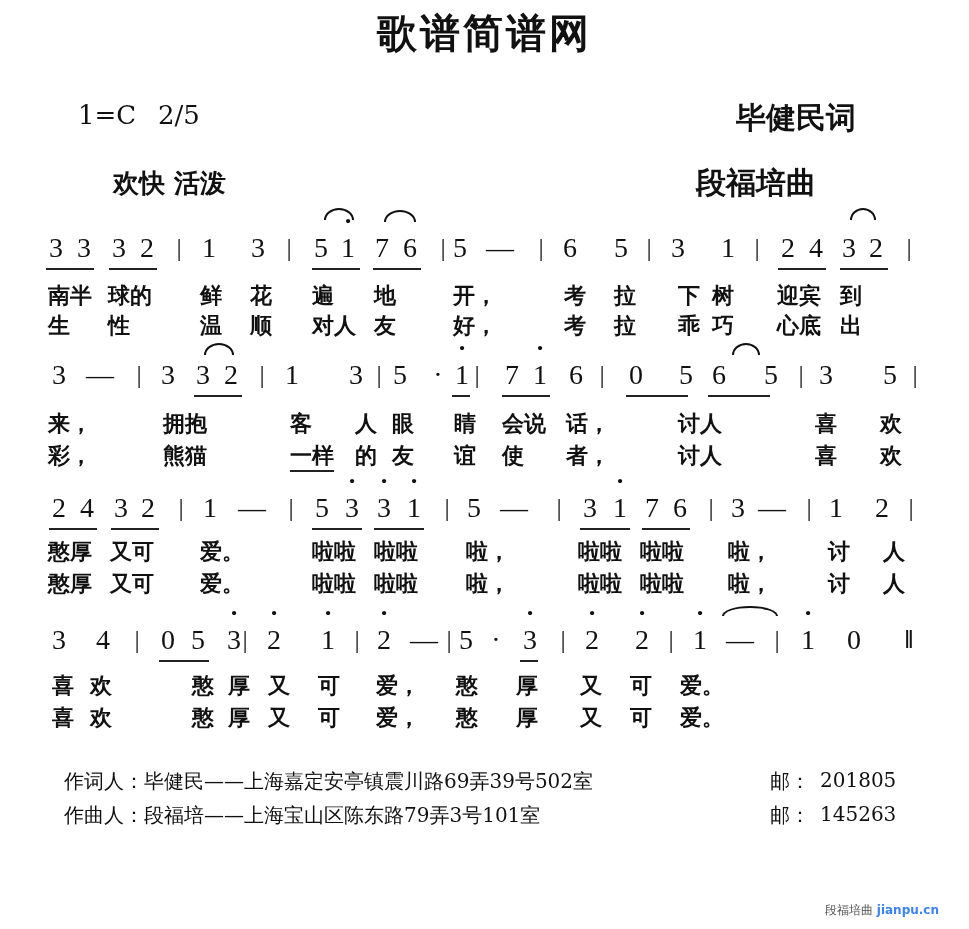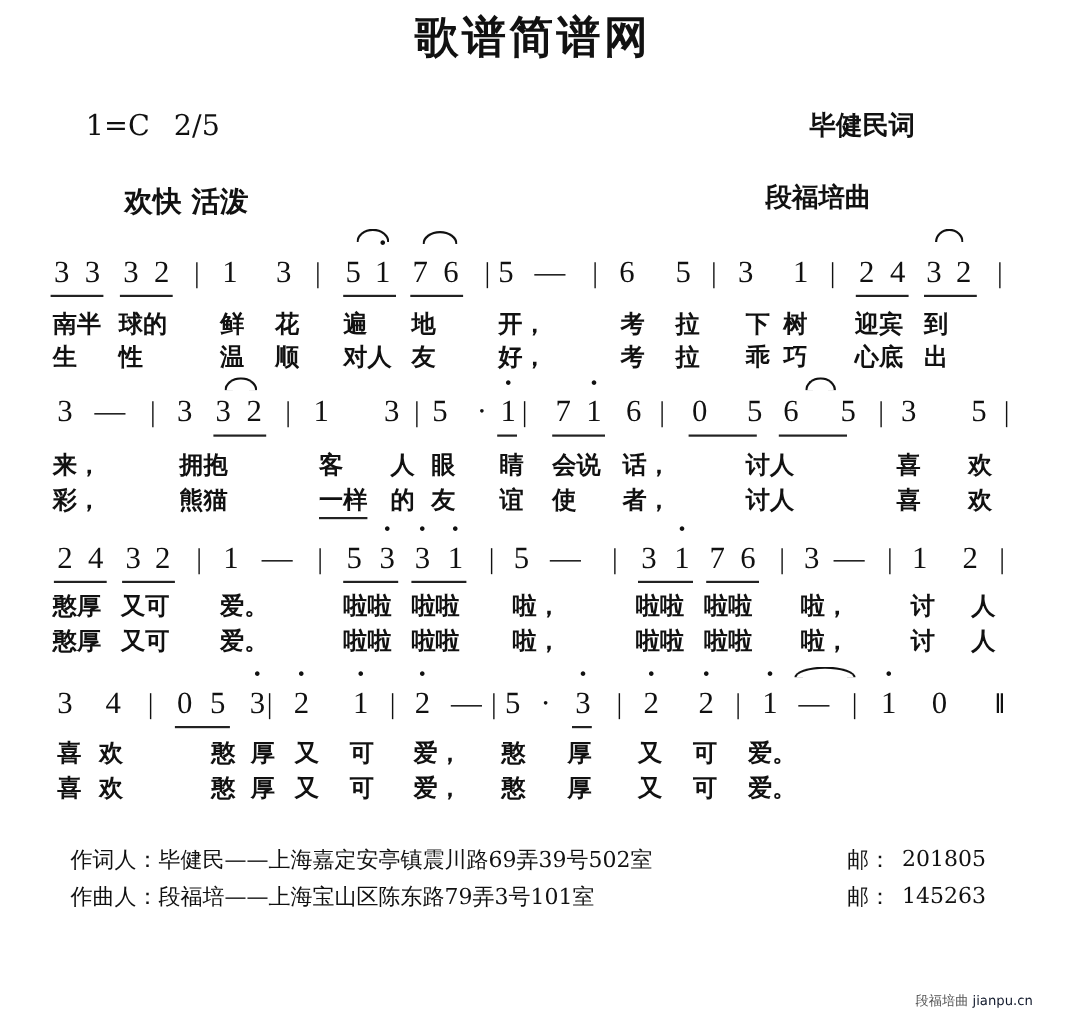--- a/index.html
+++ b/index.html
@@ -1,34 +1,34 @@
 <!DOCTYPE html>
 <html><head>
 <meta charset="utf-8">
 <style>
   html, body { margin:0; padding:0; background:#ffffff; }
   body { width:969px; height:929px; position:relative; overflow:hidden;
          font-family:"DejaVu Serif","Liberation Serif",serif; color:#111; }
   .abs { position:absolute; white-space:nowrap; }
   .title { left:0; width:969px; top:6px; text-align:center; font-size:40px; font-weight:bold; letter-spacing:3px; }
   .meta { font-size:26px; }
-  .credit { font-size:24px; font-weight:bold;font-family:Liberation Mono, monospace; }
+  .credit { font-size:30px; font-weight:bold;font-family:Liberation Mono, monospace; }
   .tempo { font-size:26px; }
   .row { position:absolute; left:44px; height:40px; }
   .tok { position:absolute; top:0; font-family:"Liberation Serif","DejaVu Serif",serif; font-size:28px; line-height:40px; text-align:center; width:24px; }
   .tok.bar { font-size:26px; width:10px; }
   .tok.dash { width:36px; }
   .dot-hi::before { content:"·"; position:absolute; left:0; right:0; top:-20px; font-size:26px; line-height:26px; font-weight:bold; }
   .uline { position:absolute; height:2px; background:#222; }
   .slur { position:absolute; border:2px solid #111; border-bottom:none; border-radius:50% 50% 0 0 / 100% 100% 0 0; height:10px; }
   .lyric { position:absolute; font-size:22px; line-height:28px; font-weight:bold; font-family:"DejaVu Sans","Liberation Sans",sans-serif; }
   .lyric-u { border-bottom:2px solid #222; }
   .footer { font-size:20px; font-family:"DejaVu Serif","Liberation Serif",serif; }
   .wm { right:30px; top:902px; font-size:12px; color:#555; font-family:"DejaVu Sans",sans-serif; }
-  .wm .u { color:#0f172a; font-weight:normal; }
+  .wm .u { color:#3b82f6; font-weight:bold; }
 </style>
 </head>
 <body>
 
 <div class="abs title">歌谱简谱网</div>
 <div class="abs meta" style="left:78px;top:100px;">1=C</div>
 <div class="abs meta" style="left:158px;top:100px;">2/5</div>
 <div class="abs tempo" style="left:113px;top:166px;font-weight:bold;">欢快 活泼</div>
 <div class="abs credit" style="left:736px;top:98px;">毕健民词</div>
 <div class="abs credit" style="left:696px;top:163px;">段福培曲</div>

